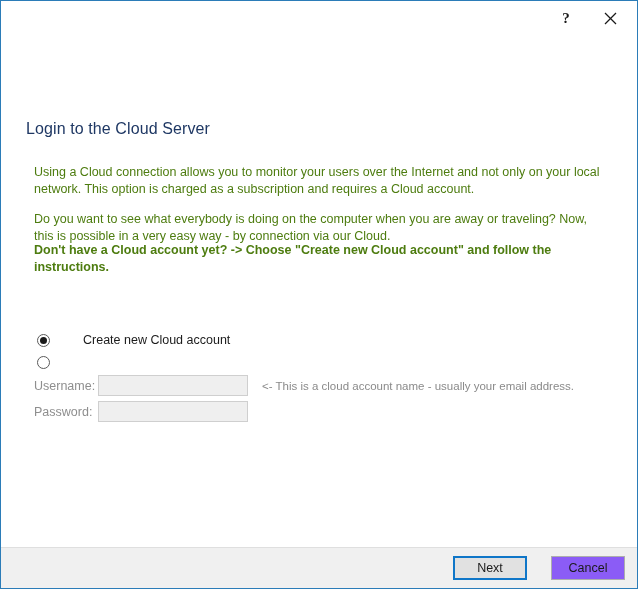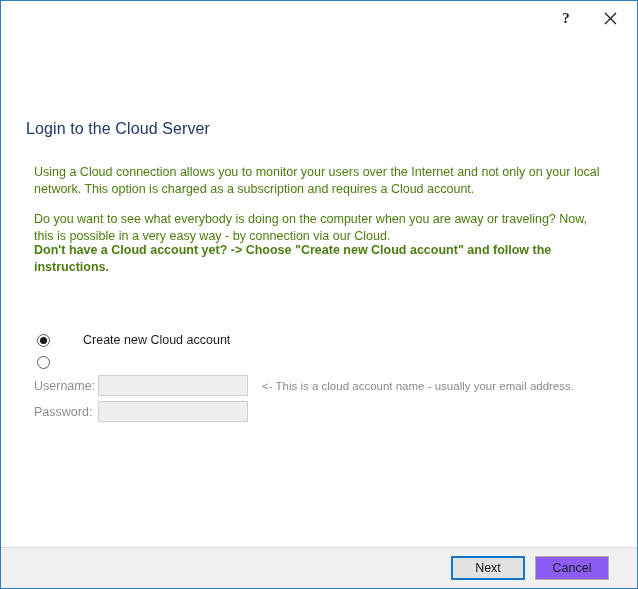--- a/index.html
+++ b/index.html
@@ -176,22 +176,22 @@
 
   
   .footer {
     flex: 0 0 40px;
     height: 40px;
     background: #f0f0f0;
     border-top: 1px solid #dfdfdf;
     display: flex;
     align-items: center;
     justify-content: flex-end;
-    padding-right: 28px;
-    gap: 10px;
+    padding-right: 12px;
+    gap: 24px;
   }
   .btn {
     box-sizing: border-box;
     font-family: "Liberation Sans", sans-serif;
     font-size: 12.5px;
     color: #1b1b1b;
     background: #e1e1e1;
     height: 24px;
     width: 74px;
     padding: 0;

